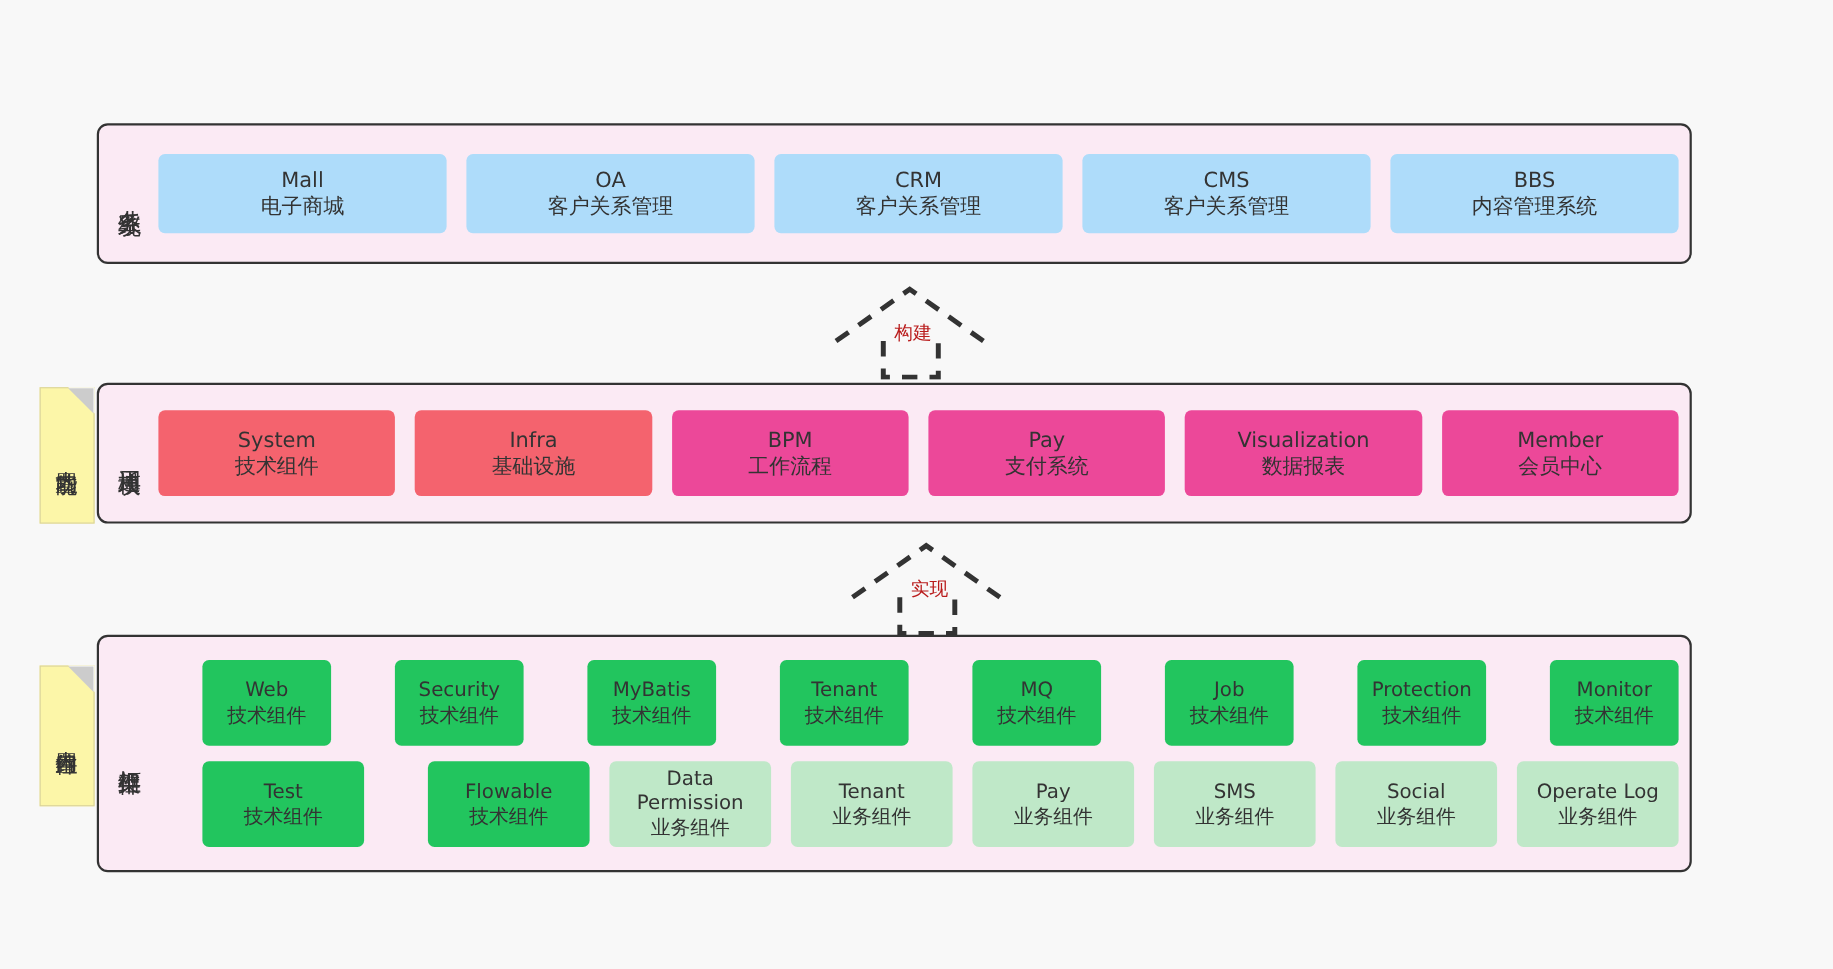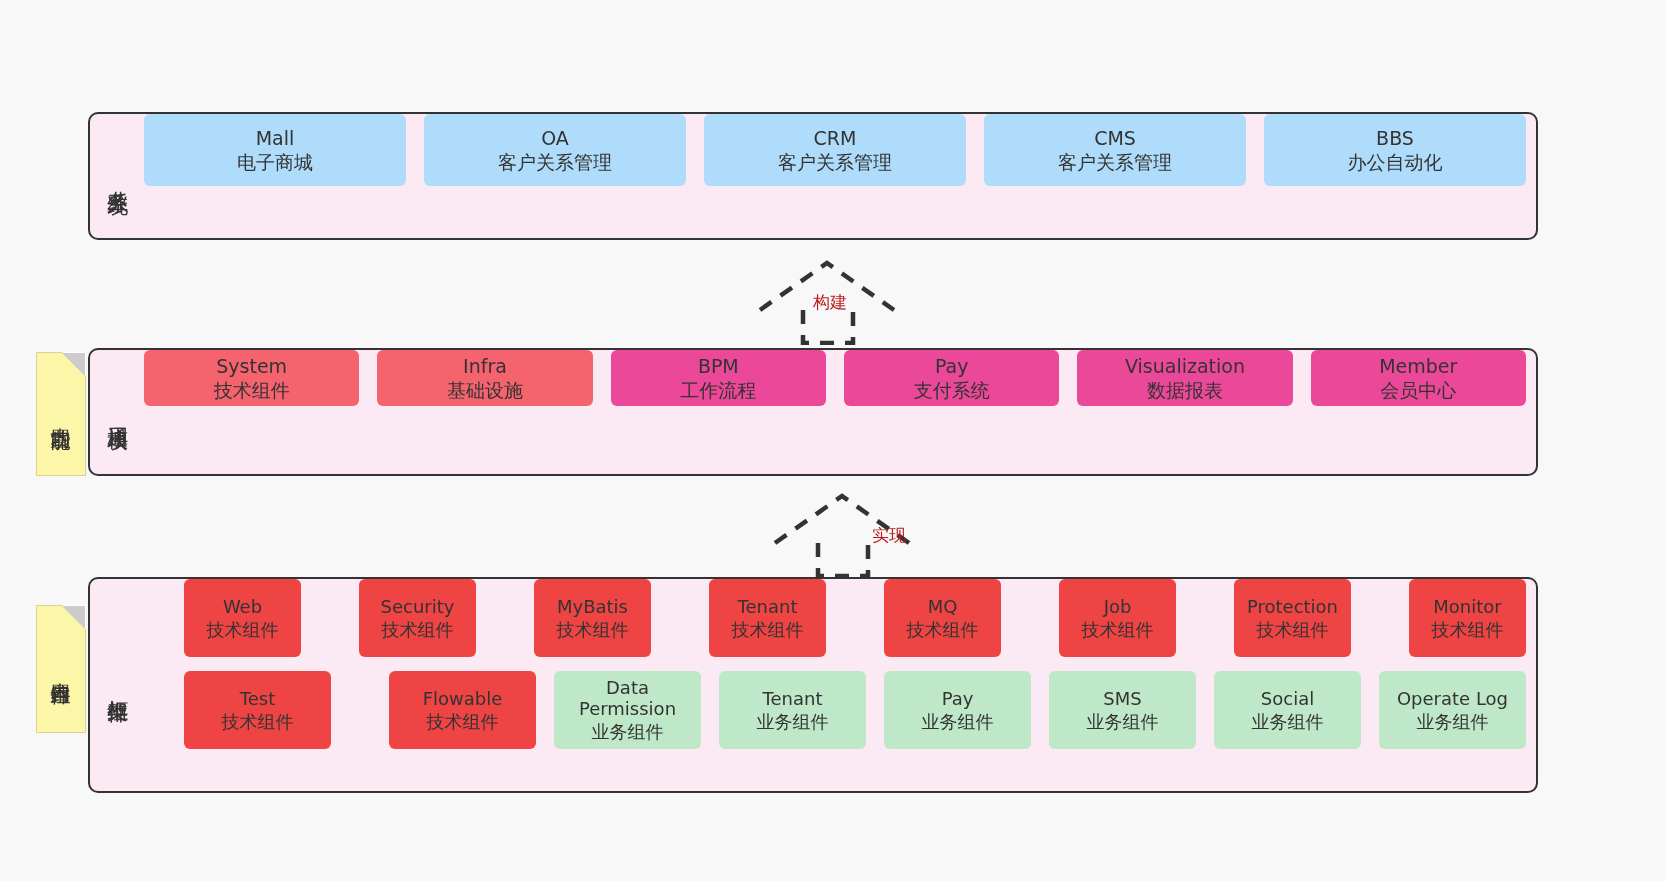--- a/index.html
+++ b/index.html
@@ -44,20 +44,21 @@
     writing-mode: vertical-rl;
     text-orientation: upright;
     color: #333333;
     white-space: nowrap;
   }
 
   .layer-body {
     flex: 1 1 auto;
     display: flex;
     flex-direction: column;
+    justify-content: center;
     gap: 14px;
     padding: 0 10px 0 0;
   }
 
   .row {
     display: flex;
     gap: 18px;
   }
 
   .card {
@@ -74,40 +75,40 @@
     box-sizing: border-box;
     padding: 4px 6px;
   }
   .card .card-name { white-space: nowrap; }
   .card .card-sub  { }
 
   
   .c-blue       { background: #aedcfa; }
   .c-red        { background: #f4636e; }
   .c-pink       { background: #ec4899; }
-  .c-green      { background: #ef4444; margin-left: 40px; }
+  .c-green      { background: #22c55e; margin-left: 40px; }
   .c-greenlight { background: #bfe8c8; }
 
   
   #layer-business {
     left: 88px;
     top: 112px;
     width: 1450px;
     height: 128px;
   }
   #layer-business .card { height: 72px; }
 
   
   #layer-module {
     left: 88px;
     top: 348px;
     width: 1450px;
     height: 128px;
   }
-  #layer-module .card { height: 56px; }
+  #layer-module .card { height: 78px; }
 
   
   #layer-framework {
     left: 88px;
     top: 577px;
     width: 1450px;
     height: 216px;
   }
   #layer-framework .card { height: 78px; font-size: 18px; }
 
@@ -202,21 +203,21 @@
           <div class="card-sub">客户关系管理</div>
         </div>
 
         <div class="card c-blue">
           <div class="card-name">CMS</div>
           <div class="card-sub">客户关系管理</div>
         </div>
 
         <div class="card c-blue">
           <div class="card-name">BBS</div>
-          <div class="card-sub">办公自动化</div>
+          <div class="card-sub">内容管理系统</div>
         </div>
 
       </div>
     </div>
   </div>
 
   <div class="connector" id="conn-build" style="left:745px; top:255px; width:180px; height:90px;">
     <svg width="180" height="90" viewBox="0 0 180 90">
       <path d="M 15 55 L 82 8 L 149 55" fill="none" stroke="#333333" stroke-width="4.5" stroke-dasharray="14,11" stroke-linecap="butt"></path>
       <path d="M 58 55 L 58 88 L 108 88 L 108 55" fill="none" stroke="#333333" stroke-width="4.5" stroke-dasharray="14,11" stroke-linecap="butt"></path>
@@ -265,21 +266,21 @@
 
   <div class="note" id="note-builtin-function">
     <span>内置功能</span>
   </div>
 
   <div class="connector" id="conn-implement" style="left:760px; top:488px; width:180px; height:90px;">
     <svg width="180" height="90" viewBox="0 0 180 90">
       <path d="M 15 55 L 82 8 L 149 55" fill="none" stroke="#333333" stroke-width="4.5" stroke-dasharray="14,11" stroke-linecap="butt"></path>
       <path d="M 58 55 L 58 88 L 108 88 L 108 55" fill="none" stroke="#333333" stroke-width="4.5" stroke-dasharray="14,11" stroke-linecap="butt"></path>
     </svg>
-    <div class="conn-label" style="left:68px; top:36px;margin-left:44px;">实现</div>
+    <div class="conn-label" style="left:68px; top:36px;">实现</div>
   </div>
 
   <div class="layer" id="layer-framework">
     <div class="layer-title">框架组件</div>
     <div class="layer-body">
 
       <div class="row">
 
         <div class="card c-green">
           <div class="card-name">Web</div>

